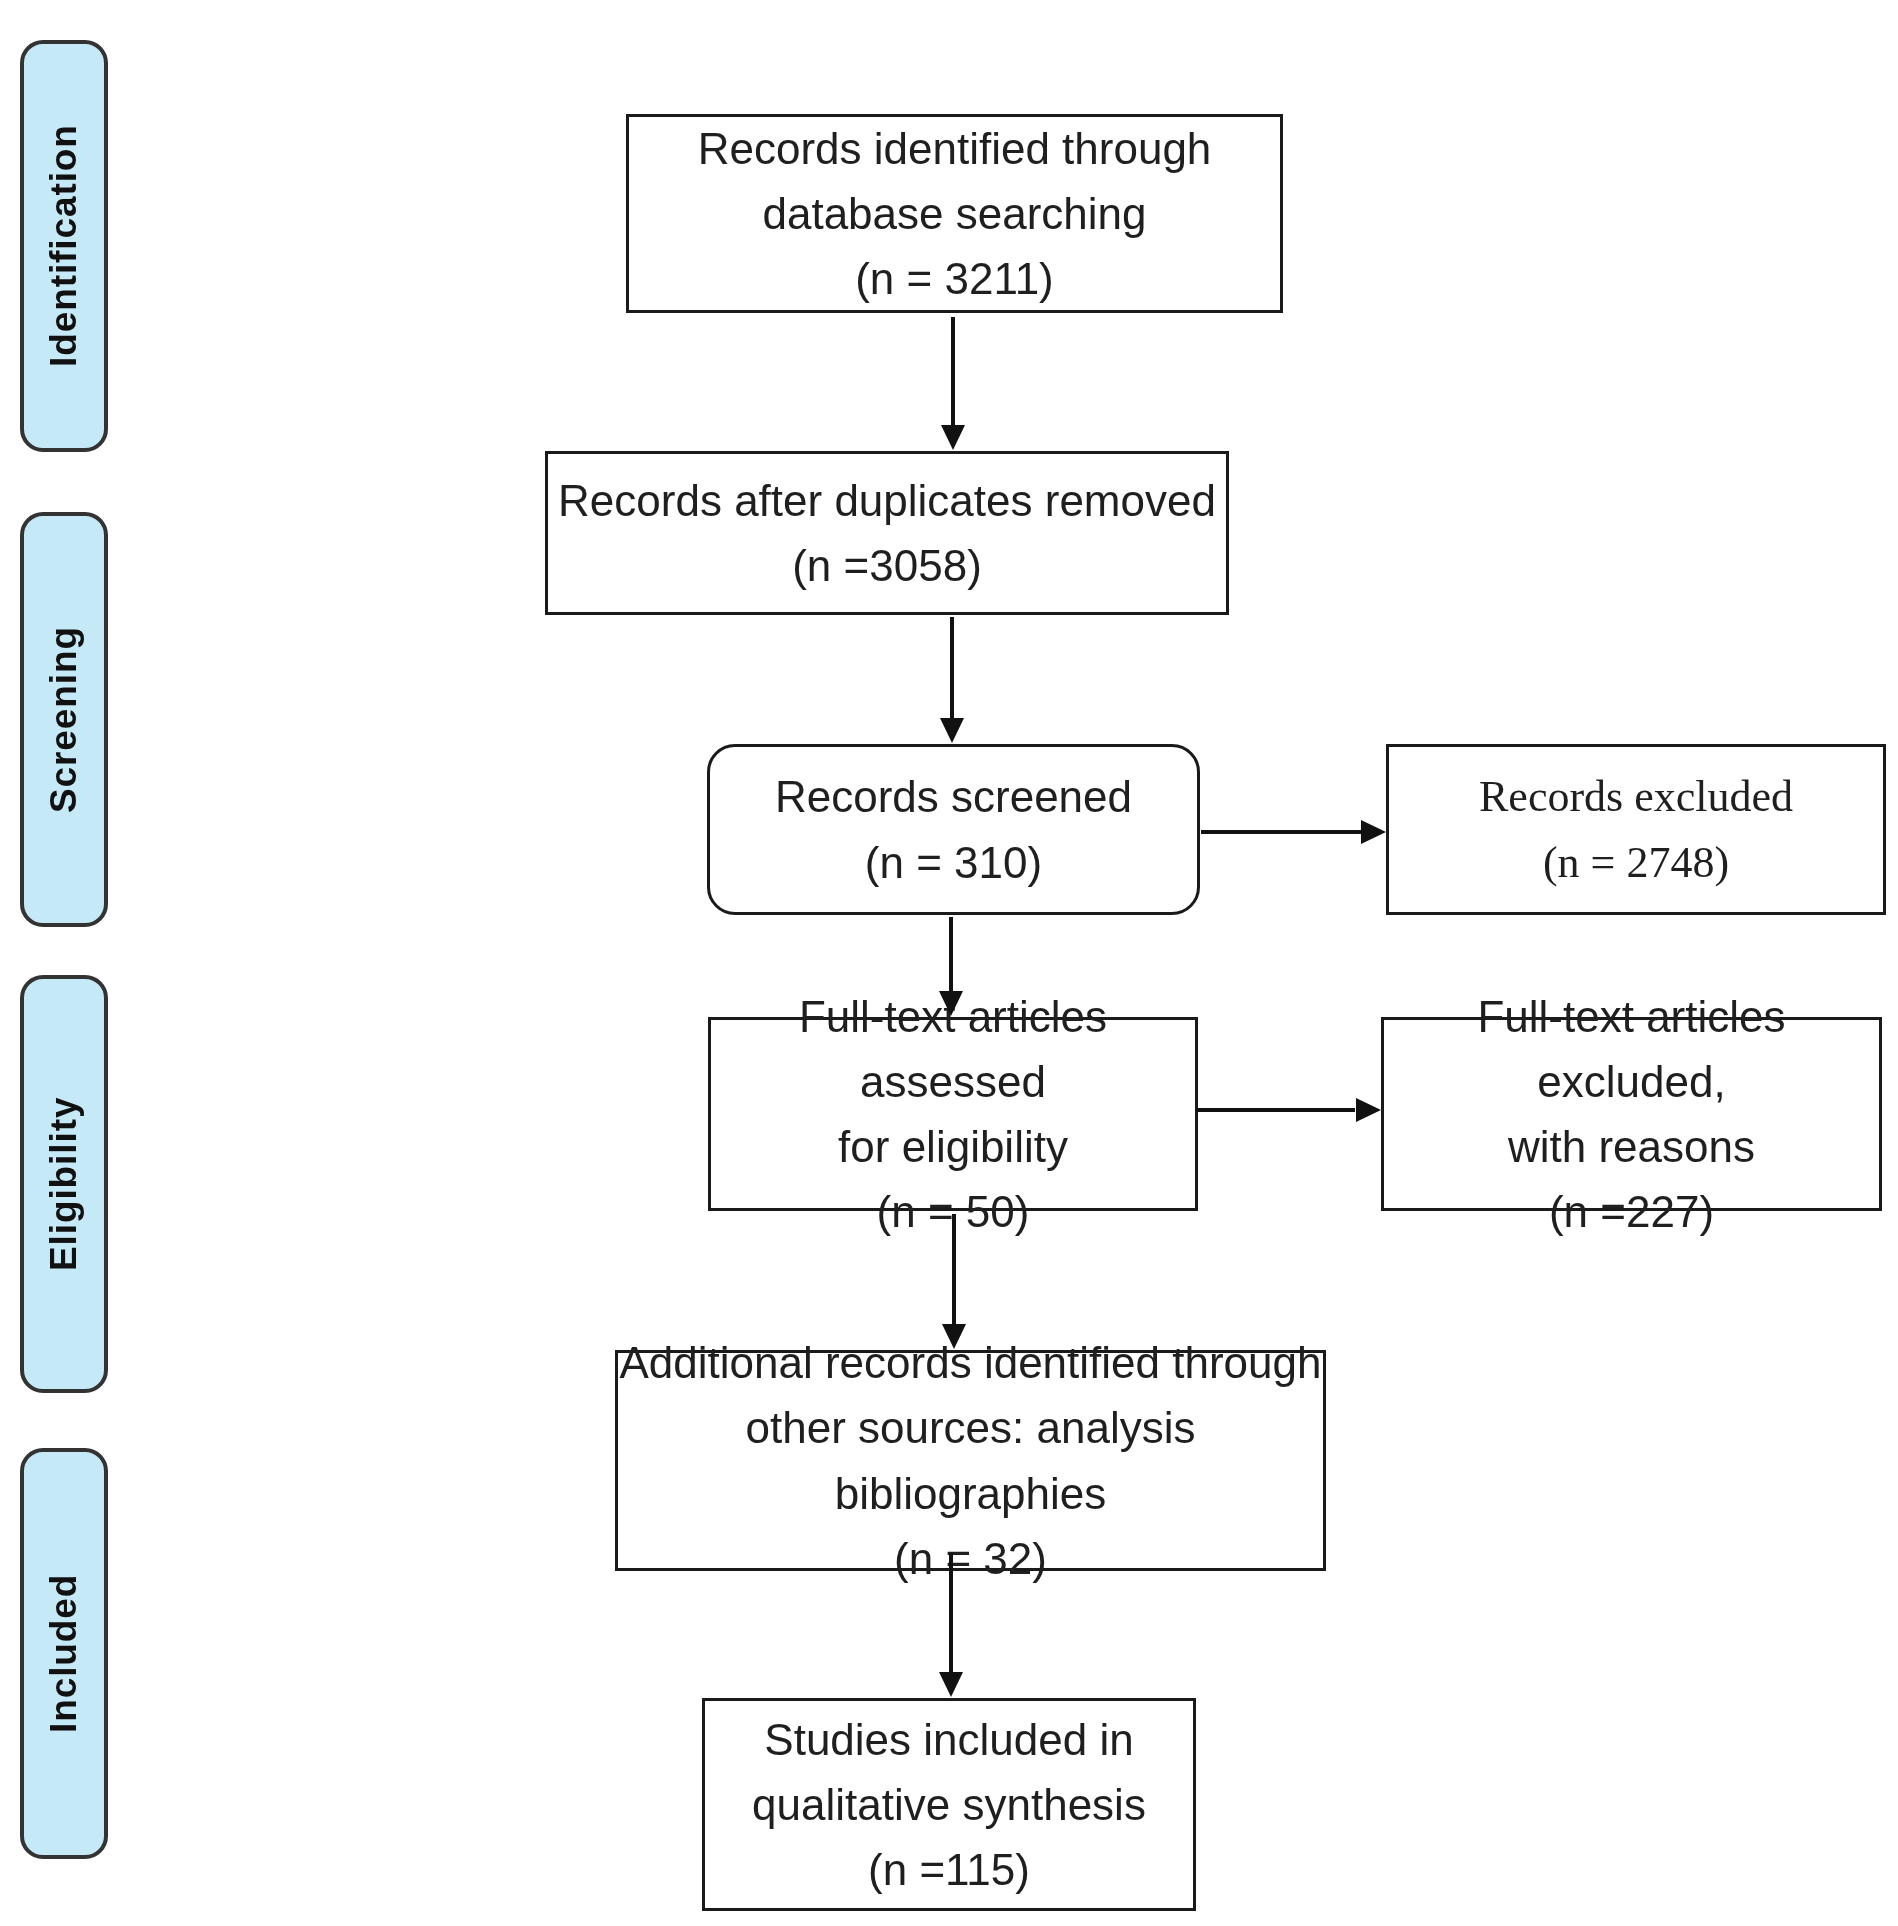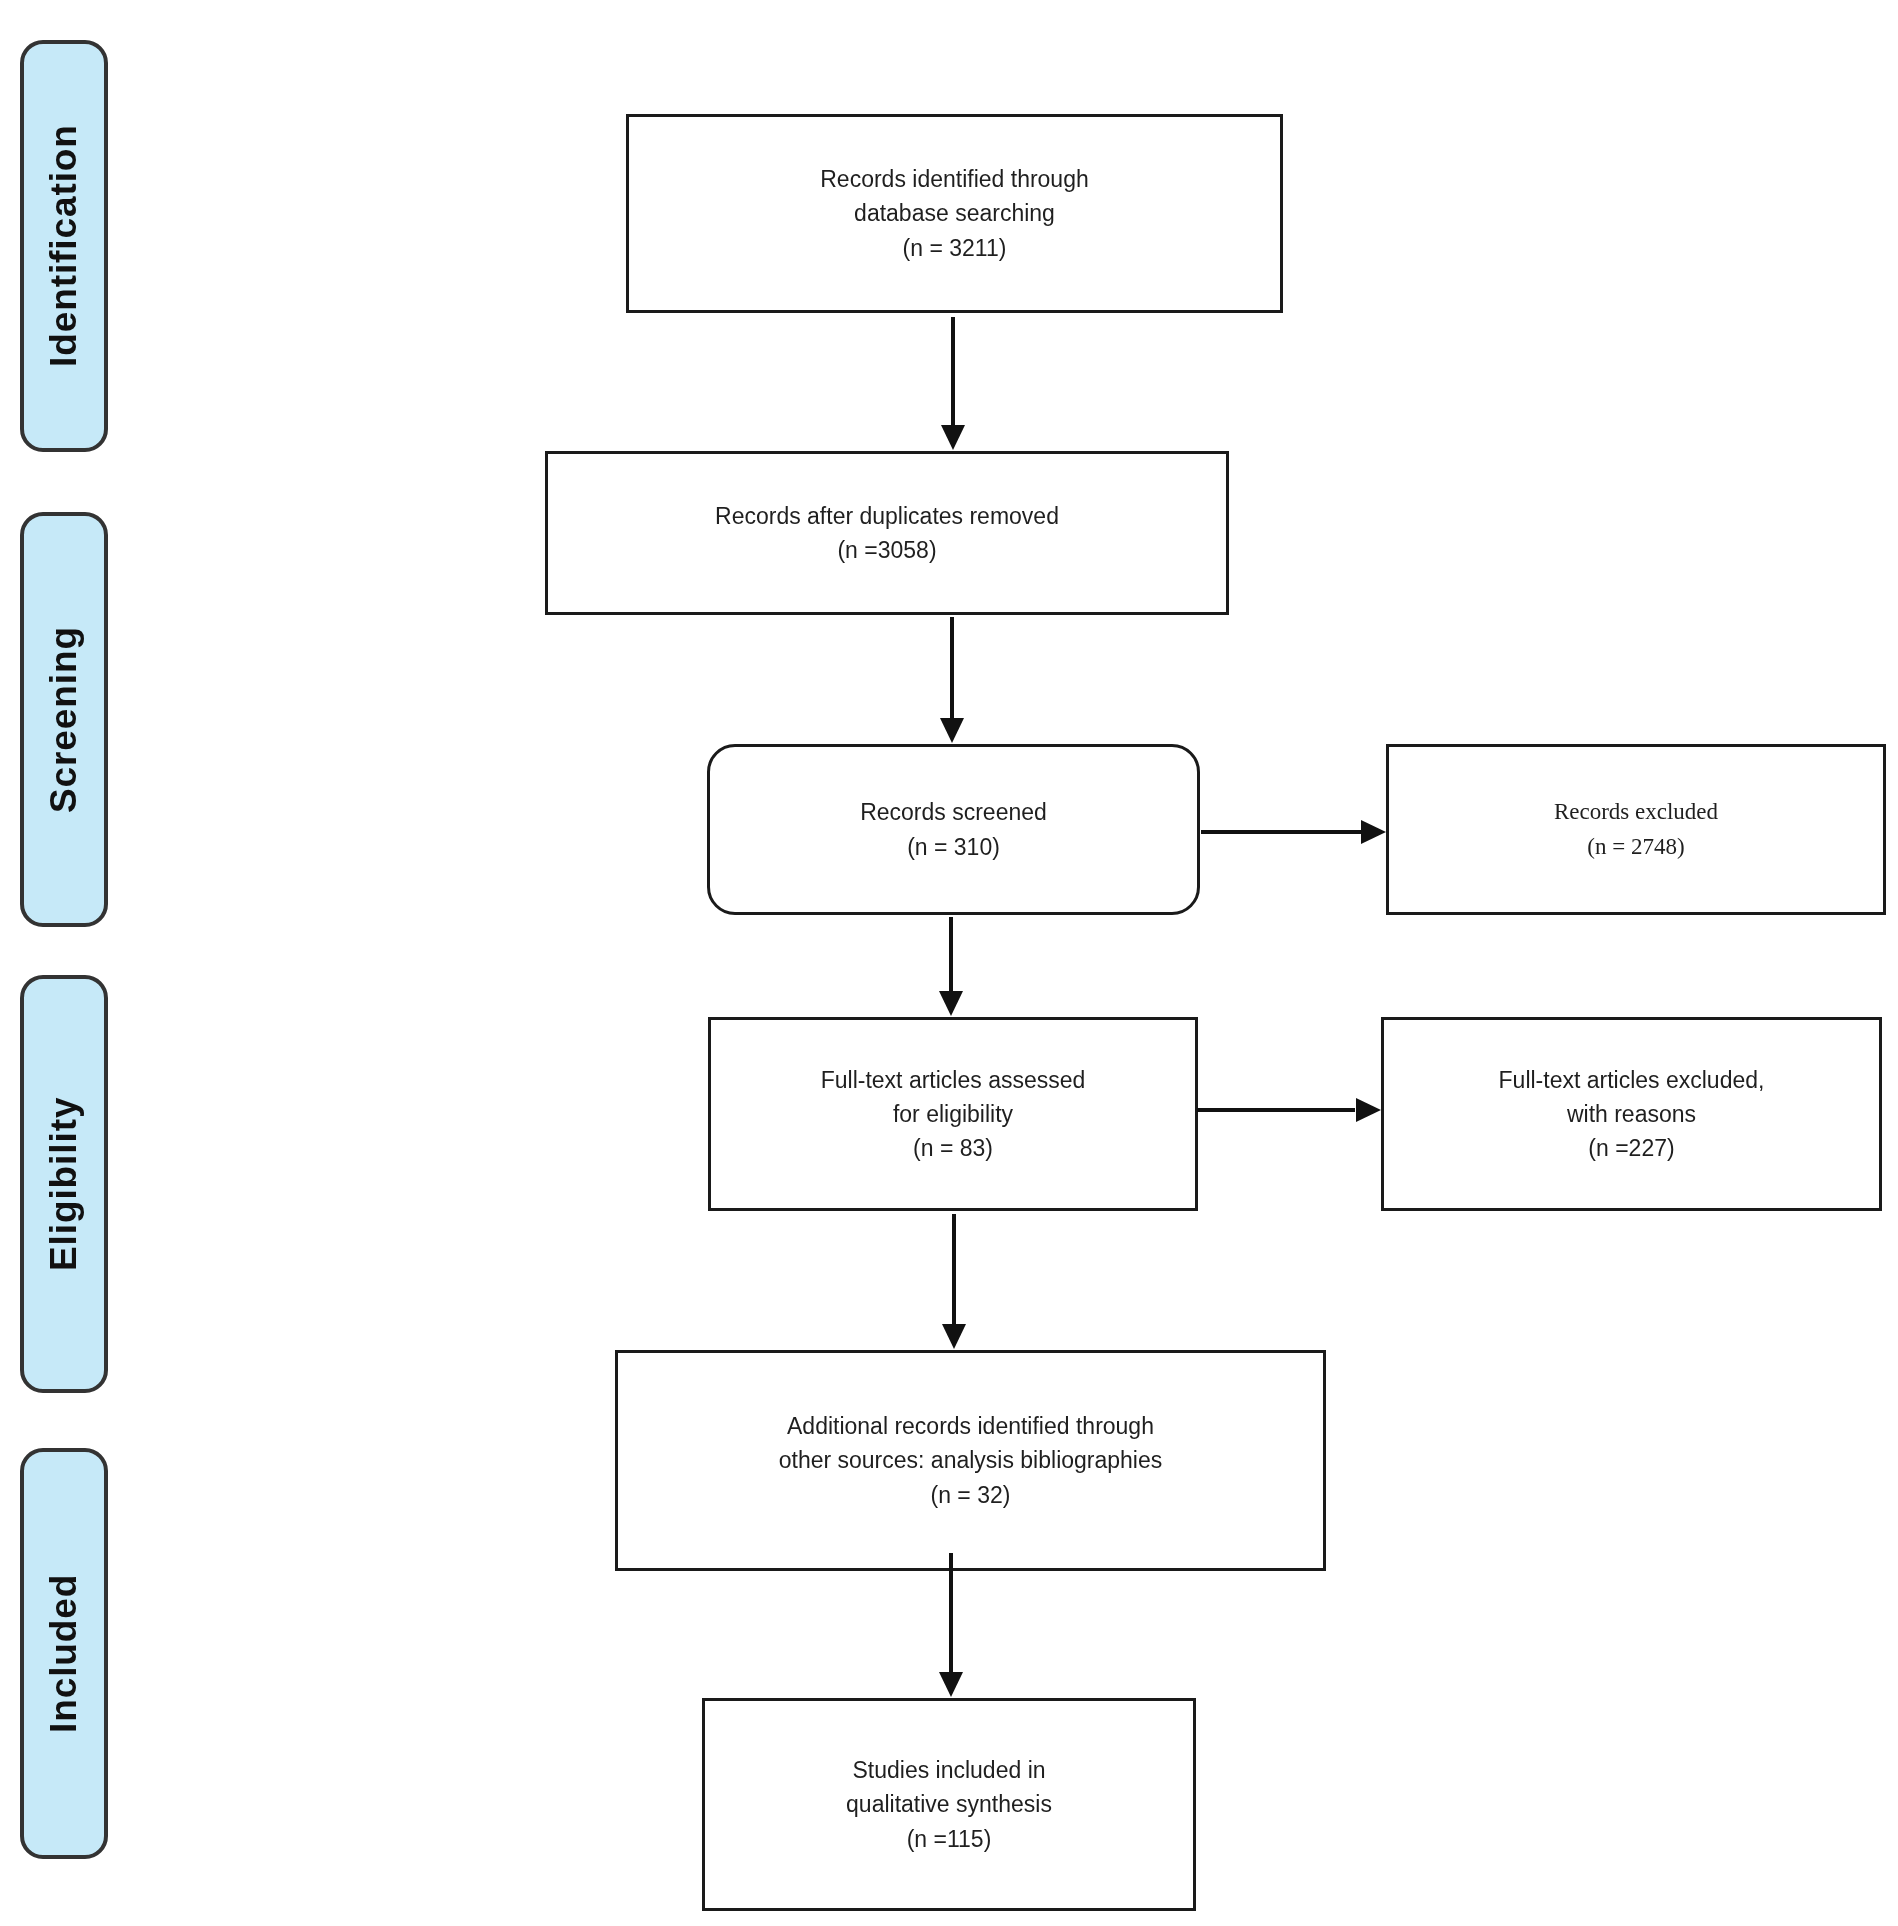--- a/index.html
+++ b/index.html
@@ -21,21 +21,21 @@
     color: var(--text);
   }
   .flow-box {
     position: absolute;
     background: #ffffff;
     border: 3.5px solid var(--box-border);
     display: flex;
     align-items: center;
     justify-content: center;
     text-align: center;
-    font-size: 23px;
+    font-size: 44px;
     line-height: 1.48;
     white-space: pre-line;
     color: var(--text);
   }
   .stage {
     position: absolute;
     background: var(--stage-fill);
     border: 4px solid var(--stage-border);
     border-radius: 23px;
     display: flex;
@@ -91,21 +91,21 @@
 (n =3058)</div>
 
   <div class="flow-box" style="left:707px; top:744px; width:493px; height:171px;border-radius:28px;">Records screened
 (n = 310)</div>
 
   <div class="flow-box" style="left:1386px; top:744px; width:500px; height:171px;font-family:Liberation Serif, serif;">Records excluded
 (n = 2748)</div>
 
   <div class="flow-box" style="left:708px; top:1017px; width:490px; height:194px;">Full-text articles assessed
 for eligibility
-(n = 83)</div>
+(n = 50)</div>
 
   <div class="flow-box" style="left:1381px; top:1017px; width:501px; height:194px;">Full-text articles excluded,
 with reasons
 (n =227)</div>
 
   <div class="flow-box" style="left:615px; top:1350px; width:711px; height:221px;">Additional records identified through
 other sources: analysis bibliographies
 (n = 32)</div>
 
   <div class="flow-box" style="left:702px; top:1698px; width:494px; height:213px;">Studies included in

